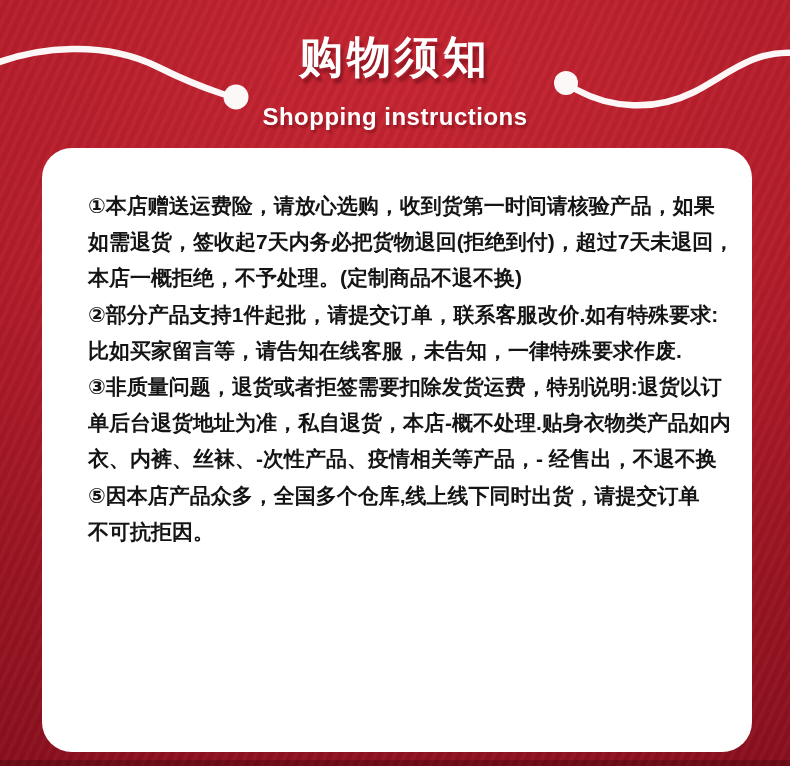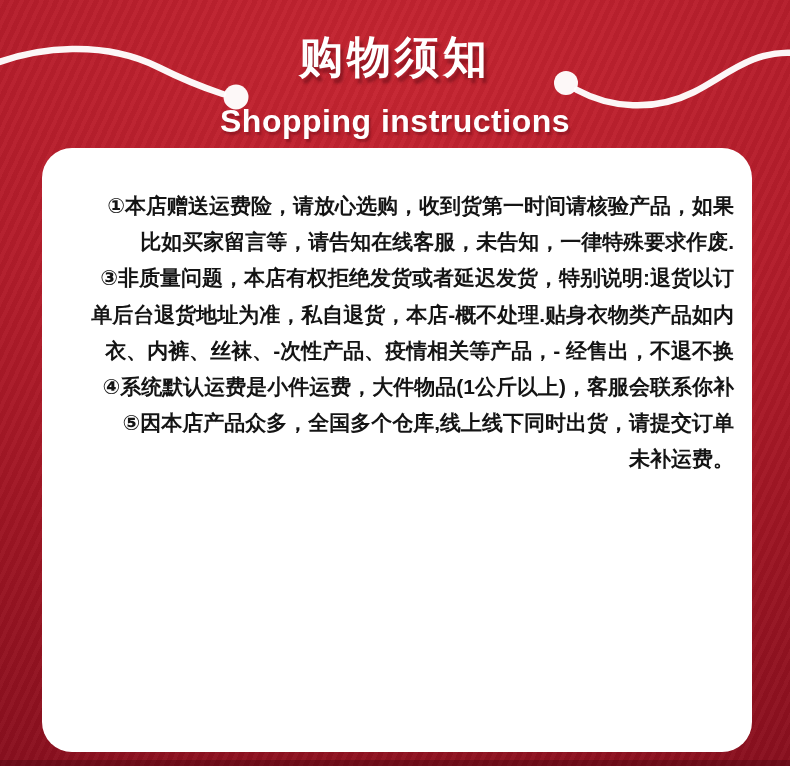--- a/index.html
+++ b/index.html
@@ -38,36 +38,35 @@
     letter-spacing: 4px;
     text-shadow: 3px 5px 3px rgba(96,10,20,0.50);
     white-space: nowrap;
   }
   .page-subtitle {
     position: absolute;
     top: 103px; left: 0;
     width: 100%;
     text-align: center;
     color: #ffffff;
-    font-size: 32px;
+    font-size: 24px;
     font-weight: bold;
     letter-spacing: 0.5px;
     text-shadow: 2px 3px 2px rgba(96,10,20,0.40);
     white-space: nowrap;
   }
   .notice-card {
     position: absolute;
     left: 42px; top: 148px;
     width: 710px; height: 604px;
     background: #ffffff;
     border-radius: 30px;
     box-sizing: border-box;
     padding: 40px 18px 0 46px;
     overflow: hidden;
-    text-align: right;
   }
   .notice-line {
     font-size: 21px;
     line-height: 36.2px;
     font-weight: bold;
     color: #141414;
     white-space: nowrap;
     letter-spacing: 0;
   }
   .bottom-divider {
@@ -91,24 +90,26 @@
       <circle cx="566" cy="83" r="12" fill="#ffffff" fill-opacity="0.97"></circle>
       <path d="M577,90 C610,108 654,112 694,92 C727,75 753,50 794,53" fill="none" stroke="#ffffff" stroke-width="6.5" stroke-linecap="round" stroke-opacity="0.96"></path>
     </g>
   </svg>
 
   <div class="page-title">购物须知</div>
   <div class="page-subtitle">Shopping instructions</div>
 
   <div class="notice-card">
     <div class="notice-line">①本店赠送运费险，请放心选购，收到货第一时间请核验产品，如果</div>
+    <div class="notice-line">如需退货，签收起7天内务必把货物退回(拒绝到付)，超过7天未退回，</div>
+    <div class="notice-line">本店一概拒绝，不予处理。(定制商品不退不换)</div>
+    <div class="notice-line">②部分产品支持1件起批，请提交订单，联系客服改价.如有特殊要求:</div>
     <div class="notice-line">比如买家留言等，请告知在线客服，未告知，一律特殊要求作废.</div>
-    <div class="notice-line">③非质量问题，本店有权拒绝发货或者延迟发货，特别说明:退货以订</div>
+    <div class="notice-line">③非质量问题，退货或者拒签需要扣除发货运费，特别说明:退货以订</div>
     <div class="notice-line">单后台退货地址为准，私自退货，本店-概不处理.贴身衣物类产品如内</div>
     <div class="notice-line">衣、内裤、丝袜、-次性产品、疫情相关等产品，- 经售出，不退不换</div>
-    <div class="notice-line">④系统默认运费是小件运费，大件物品(1公斤以上)，客服会联系你补</div>
     <div class="notice-line">⑤因本店产品众多，全国多个仓库,线上线下同时出货，请提交订单</div>
-    <div class="notice-line">未补运费。</div>
+    <div class="notice-line">不可抗拒因。</div>
   </div>
 
   <div class="bottom-divider"></div>
 
 </div>
 
 </body></html>

